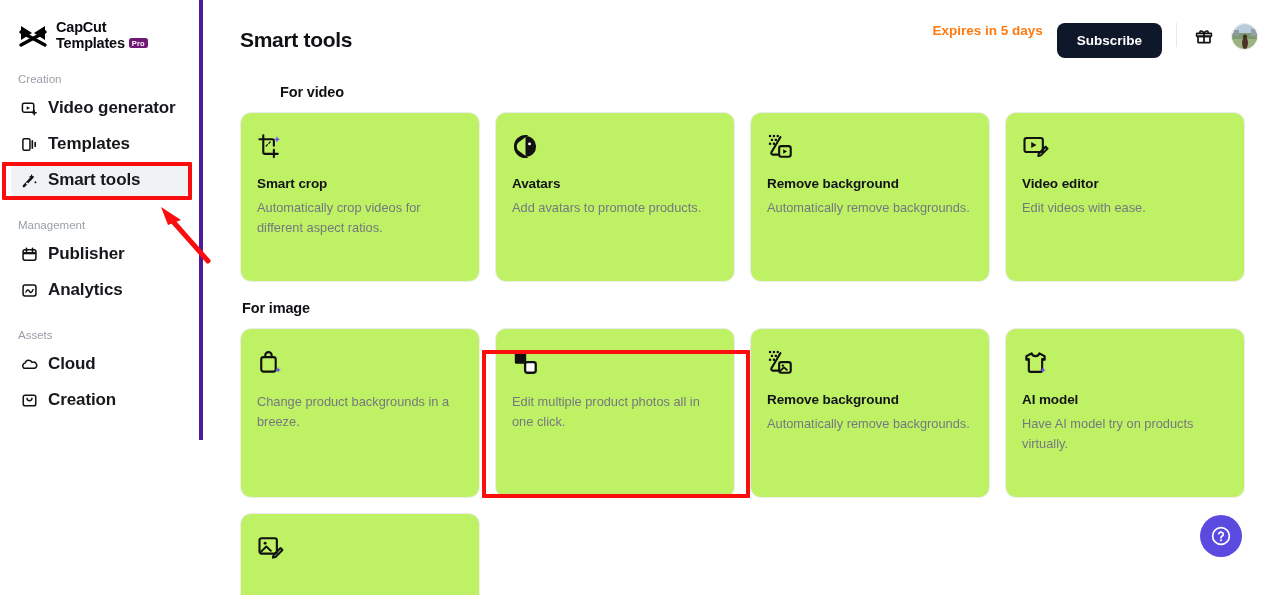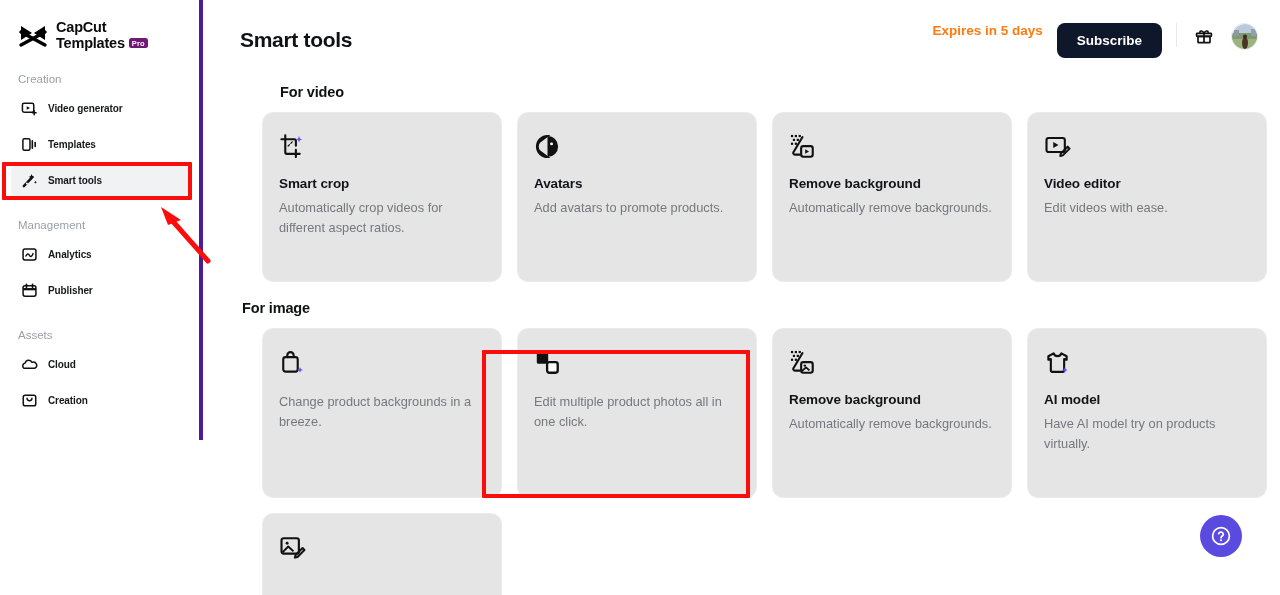--- a/index.html
+++ b/index.html
@@ -40,21 +40,21 @@
     padding-left: 18px; margin-top: 22px; margin-bottom: 6px;
   }
   .nav-item {
     display: flex; align-items: center; gap: 10px;
     height: 34px; margin: 2px 11px 2px 11px;
     padding-left: 10px;
     border-radius: 7px;
     cursor: pointer;
   }
   .nav-item.active { background: #f1f2f4; }
-  .nav-label { font-size: 10px; font-weight: 700; color: #17181c; letter-spacing: -0.1px; }
+  .nav-label { font-size: 17px; font-weight: 700; color: #17181c; letter-spacing: -0.1px; }
   .nav-ico { width: 17px; height: 17px; flex: 0 0 17px; display: block; }
 
   
   .main { flex: 1; position: relative; height: 595px; overflow: hidden; background: #fff; }
   .topbar {
     display: flex; align-items: center;
     padding: 18px 22px 0 37px;
     height: 62px;
   }
   .page-title { font-size: 21px; font-weight: 700; color: #101114; letter-spacing: -0.3px; }
@@ -83,25 +83,24 @@
   .group-title.first { margin-top: 8px; margin-left: 40px; }
   .card-grid {
     display: grid;
     grid-template-columns: repeat(4, 240px);
     gap: 15px;
   }
   .card {
     width: 240px; height: 170px;
     border: 1px solid #ececef;
     border-radius: 11px;
-    background: #e5e5e5;
+    background: #bef264;
     padding: 20px 16px 0 16px;
     cursor: pointer;
     position: relative;
-    margin-left: 22px;
   }
   .card-ico { width: 27px; height: 27px; display: block; margin-bottom: 16px; }
   .card-title { font-size: 13.5px; font-weight: 700; color: #13141a; margin-bottom: 7px; letter-spacing: -0.1px; }
   .card-desc { font-size: 12.8px; color: #75787f; line-height: 1.55; font-weight: 400; }
 
   
   .anno-box {
     position: absolute; border: 4px solid #fb0d0d;
     pointer-events: none; z-index: 40; border-radius: 1px;
   }
@@ -166,33 +165,33 @@
         <path d="M15.3 9.2 l0.5 1.1 1.1 0.5 -1.1 0.5 -0.5 1.1 -0.5 -1.1 -1.1 -0.5 1.1 -0.5 z" fill="#111"></path>
         <circle cx="6.3" cy="12.1" r="1.05" fill="#fff"></circle>
       </svg>
       <span class="nav-label">Smart tools</span>
     </div>
 
     <div class="section-label">Management</div>
 
     <div class="nav-item">
       <svg class="nav-ico" viewBox="0 0 18 18">
-        <rect x="2.2" y="3.2" width="13.6" height="11.6" rx="2" fill="none" stroke="#111" stroke-width="1.6"></rect>
-        <path d="M5.2 10.6 q2-4 3.8-0.6 q1.7 3.2 3.8 -2" fill="none" stroke="#111" stroke-width="1.5" stroke-linecap="round"></path>
-      </svg>
-      <span class="nav-label">Analytics</span>
-    </div>
-
-    <div class="nav-item">
-      <svg class="nav-ico" viewBox="0 0 18 18">
         <rect x="2.2" y="4" width="13.6" height="11" rx="2" fill="none" stroke="#111" stroke-width="1.6"></rect>
         <path d="M2.2 7.6 h13.6" stroke="#111" stroke-width="2.4"></path>
         <path d="M5.8 2.6 v3 M12.2 2.6 v3" stroke="#111" stroke-width="1.8" stroke-linecap="round"></path>
       </svg>
       <span class="nav-label">Publisher</span>
+    </div>
+
+    <div class="nav-item">
+      <svg class="nav-ico" viewBox="0 0 18 18">
+        <rect x="2.2" y="3.2" width="13.6" height="11.6" rx="2" fill="none" stroke="#111" stroke-width="1.6"></rect>
+        <path d="M5.2 10.6 q2-4 3.8-0.6 q1.7 3.2 3.8 -2" fill="none" stroke="#111" stroke-width="1.5" stroke-linecap="round"></path>
+      </svg>
+      <span class="nav-label">Analytics</span>
     </div>
 
     <div class="section-label">Assets</div>
 
     <div class="nav-item">
       <svg class="nav-ico" viewBox="0 0 18 18">
         <path d="M3.2 13 a3.1 3.1 0 0 1 1.2 -5.6 a3.9 3.9 0 0 1 7.3 -0.6 a3.2 3.2 0 0 1 2.9 6.2 z" fill="none" stroke="#111" stroke-width="1.6" stroke-linejoin="round"></path>
       </svg>
       <span class="nav-label">Cloud</span>
     </div>

